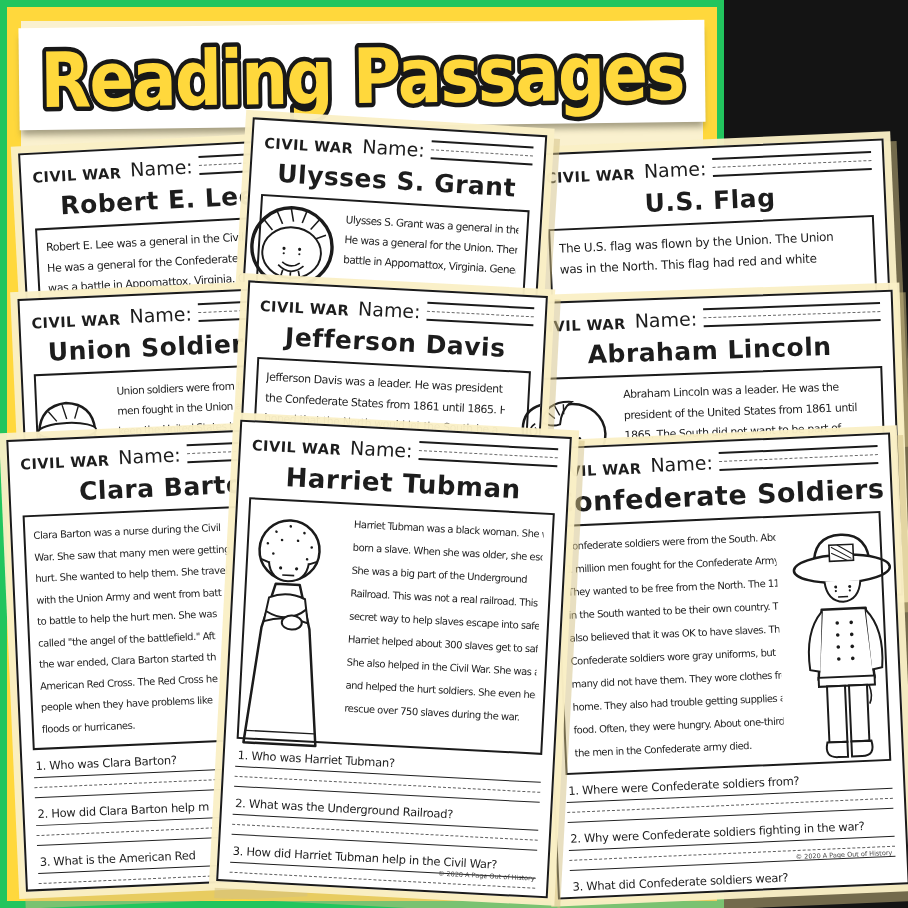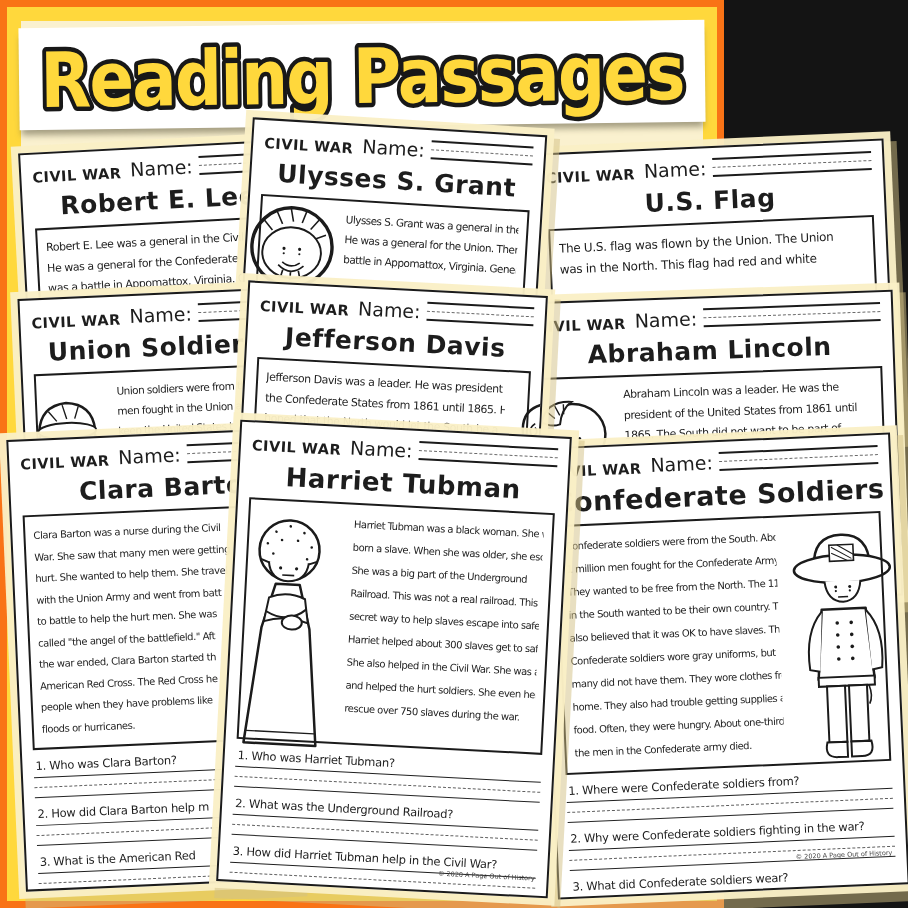--- a/index.html
+++ b/index.html
@@ -1,17 +1,17 @@
 <!DOCTYPE html>
 <html><head>
 <meta charset="utf-8">
 <style>
   html,body{margin:0;padding:0;width:908px;height:908px;overflow:hidden;background:#141414;}
   *{box-sizing:border-box;}
-  .frame{position:relative;width:724px;height:908px;background:#f97316;font-family:"DejaVu Sans",sans-serif;}
+  .frame{position:relative;width:724px;height:908px;background:#22c55e;font-family:"DejaVu Sans",sans-serif;}
   .mat{position:absolute;left:7px;top:7px;right:7px;bottom:7px;background:#FFD83C;}
   .inner{position:absolute;left:21px;top:21px;right:21px;bottom:21px;background:#FAF1CF;}
   .title-band{position:absolute;left:-2px;right:-2px;top:3px;height:102px;background:#ffffff;
     transform:rotate(-0.7deg);box-shadow:0 7px 6px -2px rgba(95,90,65,0.55);}
   .title-band svg{display:block;width:100%;height:100%;}
 
   .card{position:absolute;background:#ffffff;border:2.5px solid #1b1b1b;padding:9px 11px;overflow:hidden;
     color:#1d1d1d;box-shadow:0 0 0 7px rgba(250,239,198,0.96),6px 10px 0 7px rgba(210,192,132,0.5);}
 
   .ws-header{display:flex;align-items:flex-end;}

